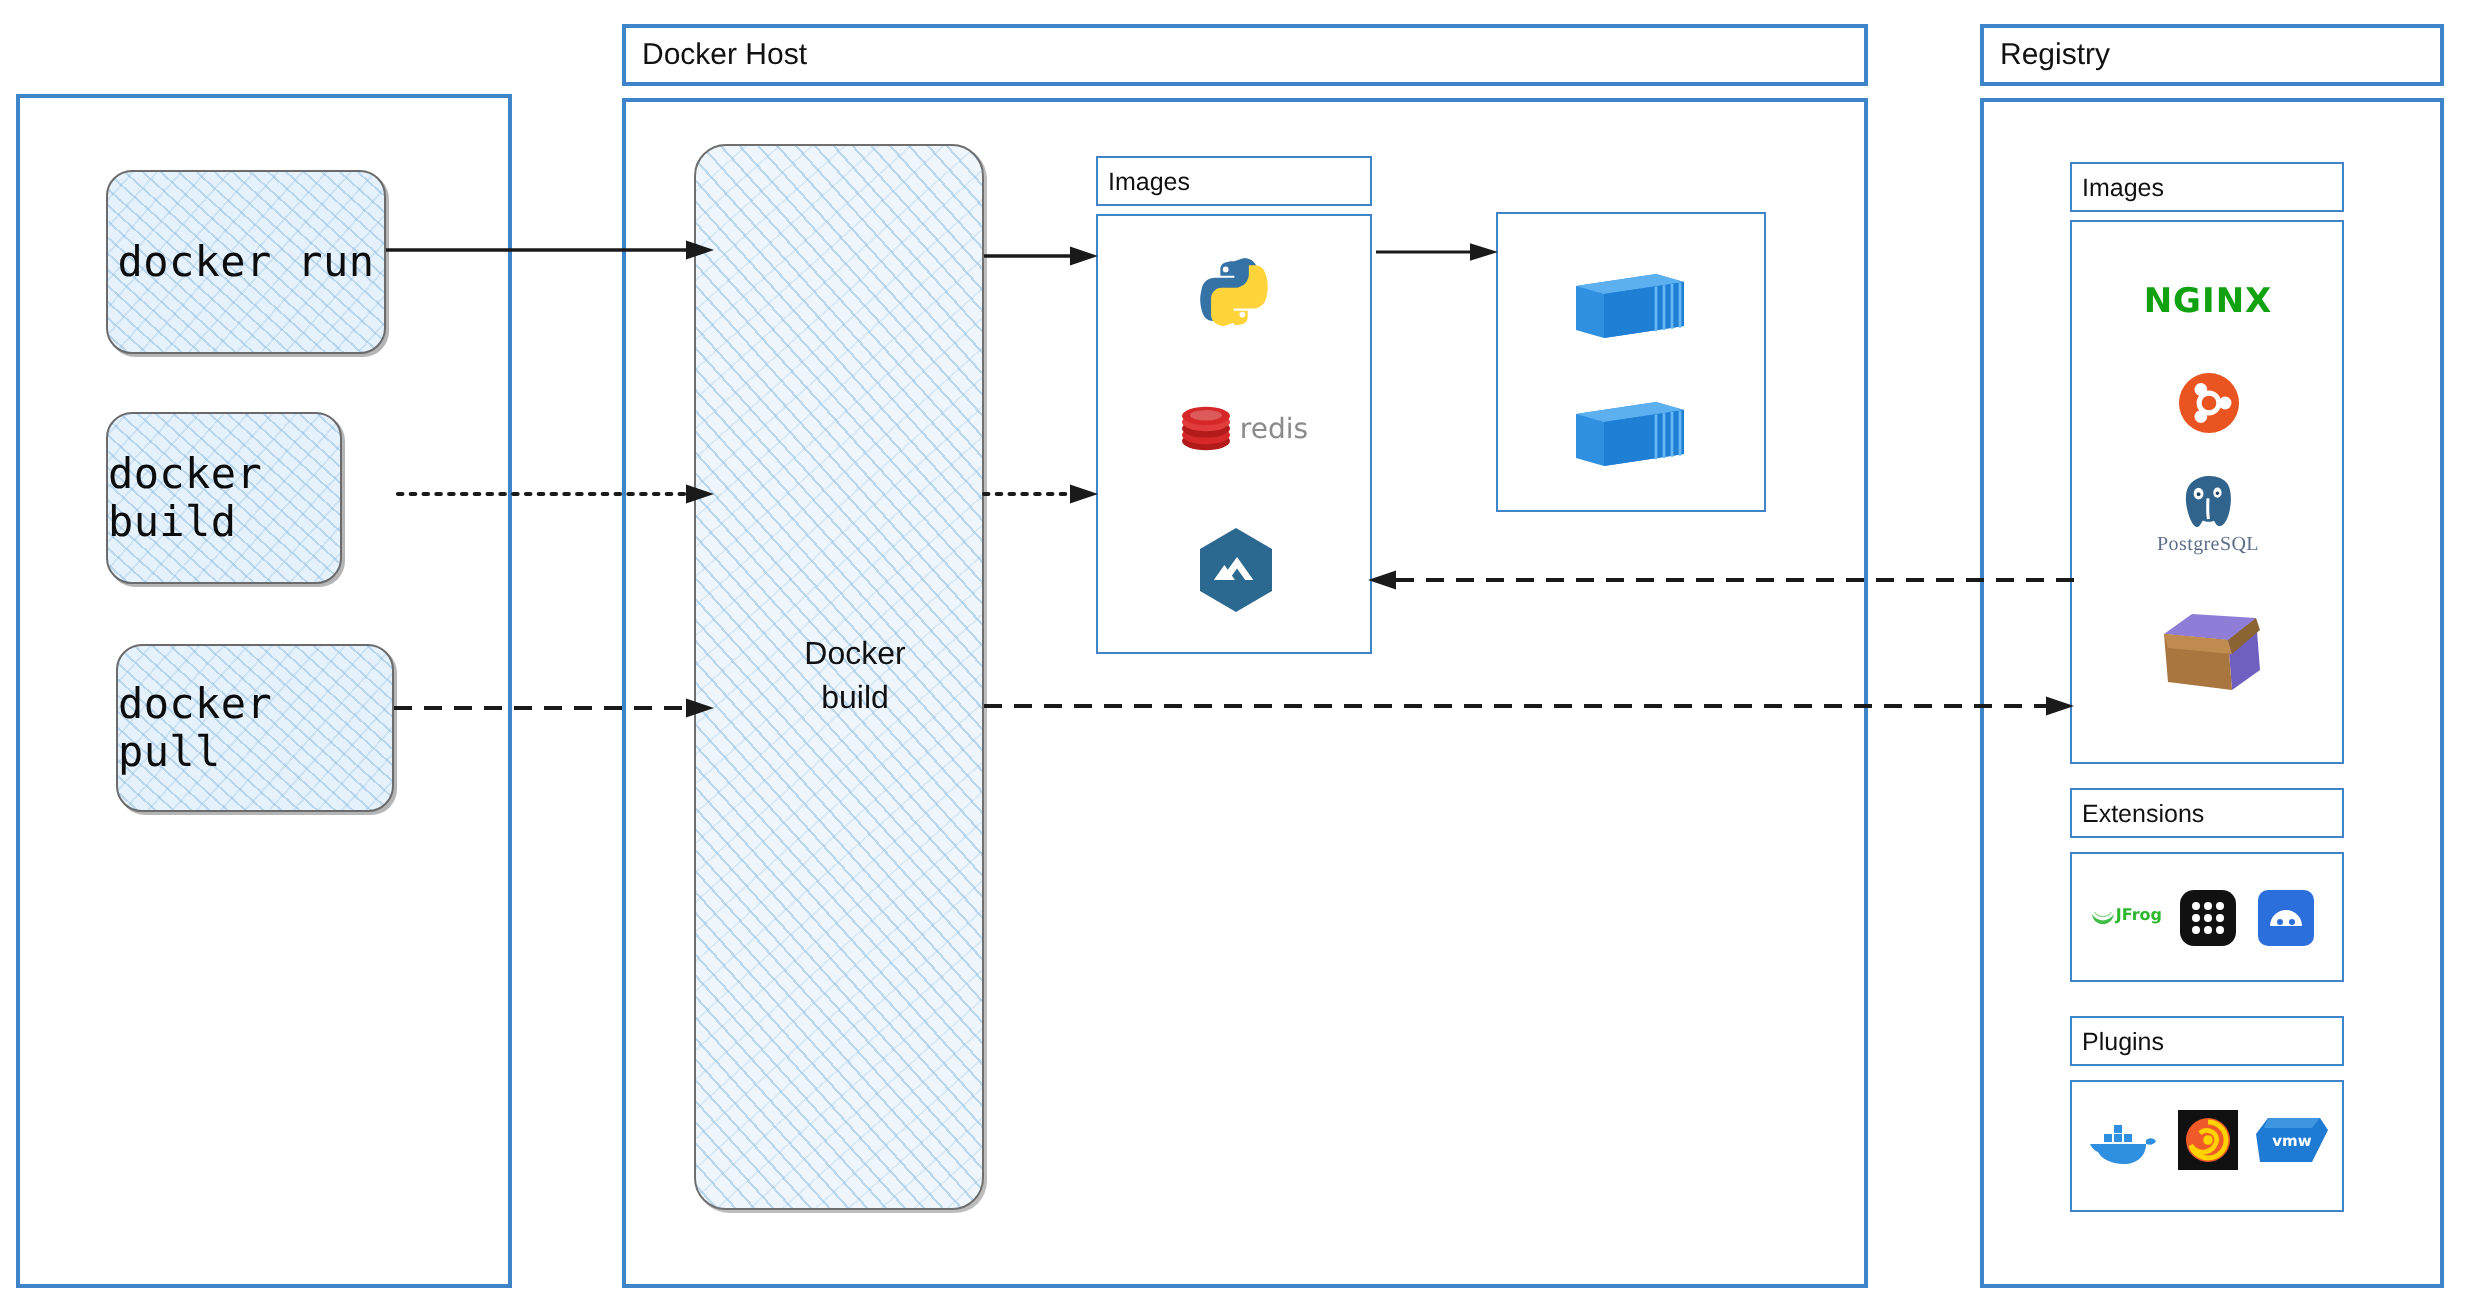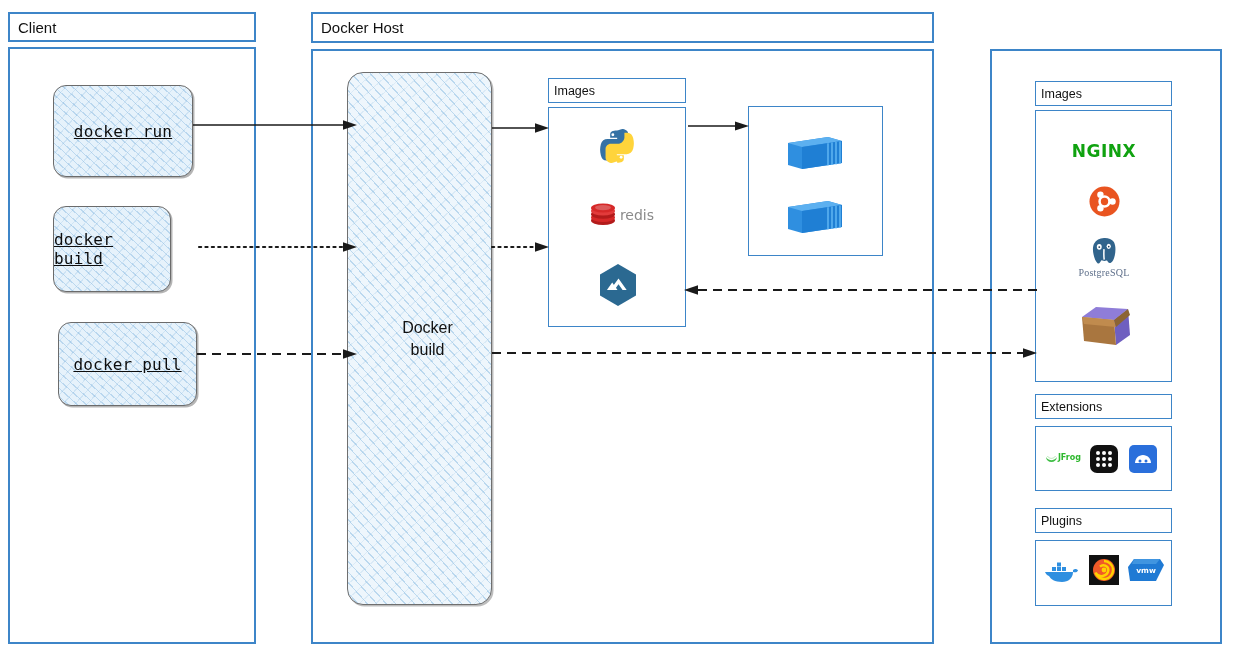--- a/index.html
+++ b/index.html
@@ -26,26 +26,25 @@
     font-size:12.5px;color:#111;
   }
   .grp-body{border:1.6px solid #3d85c8;background:#ffffff;}
 
   
   .cmd{
     border:1.3px solid #6b6b6b;border-radius:13px;
     background:#e6f2fb;
     display:flex;align-items:center;justify-content:center;
     font-family:"DejaVu Sans Mono","Liberation Mono",monospace;
-    font-size:16px;color:#0d0d0d;letter-spacing:.2px;
+    font-size:21px;color:#0d0d0d;letter-spacing:.2px;
     box-shadow:1.5px 1.5px 0 rgba(90,90,90,.45);
     background-image:
       repeating-linear-gradient(42deg, rgba(120,175,220,.40) 0 1px, rgba(0,0,0,0) 1px 6px),
       repeating-linear-gradient(-48deg, rgba(120,175,220,.22) 0 1px, rgba(0,0,0,0) 1px 9px);
-    text-decoration: underline;
   }
 
   
   .daemon{
     border:1.3px solid #6f6f6f;border-radius:16px;
     background:#eef6fc;
     display:flex;align-items:center;justify-content:center;
     text-align:center;font-size:16px;color:#111;line-height:1.35;
     box-shadow:1.5px 1.5px 0 rgba(90,90,90,.4);
     background-image:
@@ -79,23 +78,20 @@
   .jfrog-text{
     font-family:"DejaVu Sans","Liberation Sans",sans-serif;
     font-size:8px;color:#2eb82e;font-weight:bold;margin-top:-3px;
   }
 </style>
 </head>
 <body>
 
 <div class="canvas">
 
-  <div class="abs lane-title" style="left:8px;top:12px;width:248px;height:30px;">
-    <span>Client</span>
-  </div>
   <div class="abs lane-body" style="left:8px;top:47px;width:248px;height:597px;"></div>
 
   <div class="abs cmd" style="left:53px;top:85px;width:140px;height:92px;">
     <span>docker run</span>
   </div>
   <div class="abs cmd" style="left:53px;top:206px;width:118px;height:86px;">
     <span>docker build</span>
   </div>
   <div class="abs cmd" style="left:58px;top:322px;width:139px;height:84px;">
     <span>docker pull</span>
@@ -169,20 +165,23 @@
       <polygon points="18,20 58,14 58,36 18,42" fill="#1f7fd4"></polygon>
       <g stroke="#64b9f5" stroke-width="1.4">
         <line x1="44" y1="16.2" x2="44" y2="38.6"></line>
         <line x1="48" y1="15.6" x2="48" y2="38"></line>
         <line x1="52" y1="15" x2="52" y2="37.4"></line>
         <line x1="56" y1="14.4" x2="56" y2="36.8"></line>
       </g>
     </svg>
   </div>
 
+  <div class="abs lane-title" style="left:990px;top:12px;width:232px;height:31px;">
+    <span>Registry</span>
+  </div>
   <div class="abs lane-body" style="left:990px;top:49px;width:232px;height:595px;"></div>
 
   <div class="abs grp-title" style="left:1035px;top:81px;width:137px;height:25px;">
     <span>Images</span>
   </div>
   <div class="abs grp-body" style="left:1035px;top:110px;width:137px;height:272px;"></div>
 
   <div class="logo" style="left:1060px;top:138px;width:88px;height:26px;">
     <span class="nginx-text">NGINX</span>
   </div>

